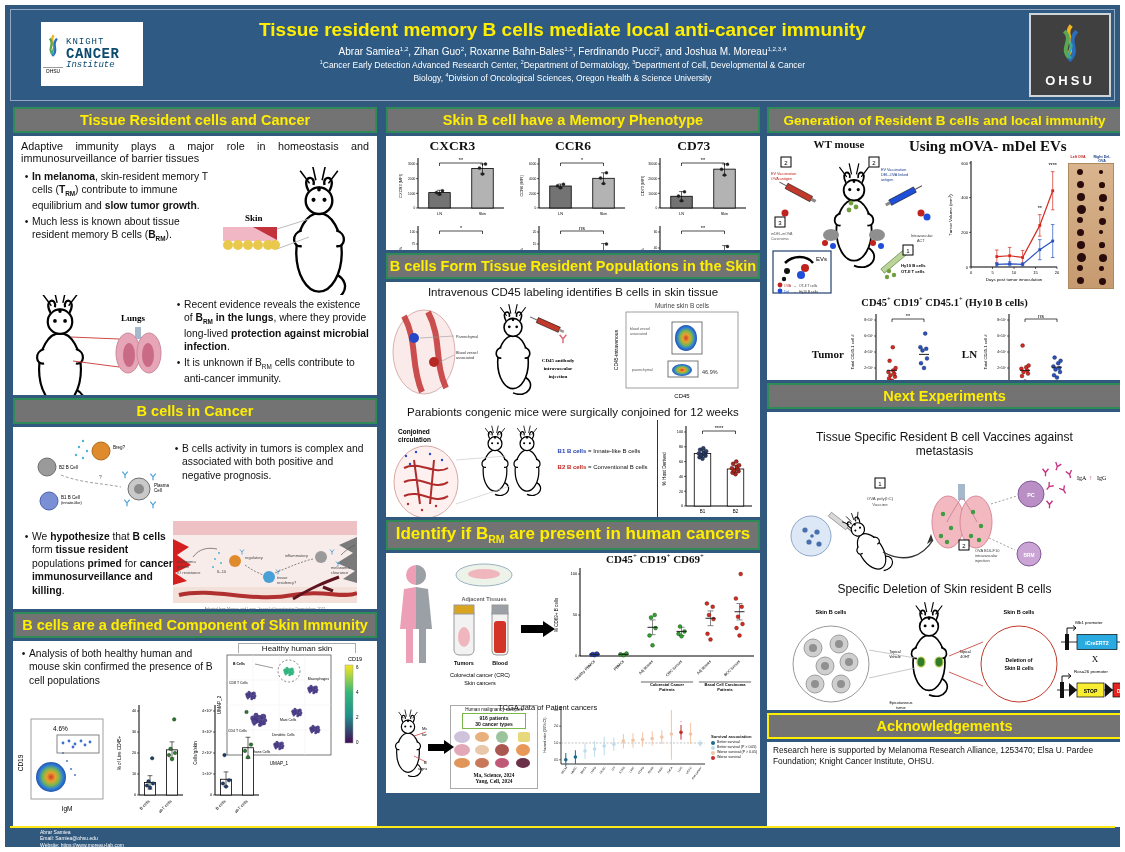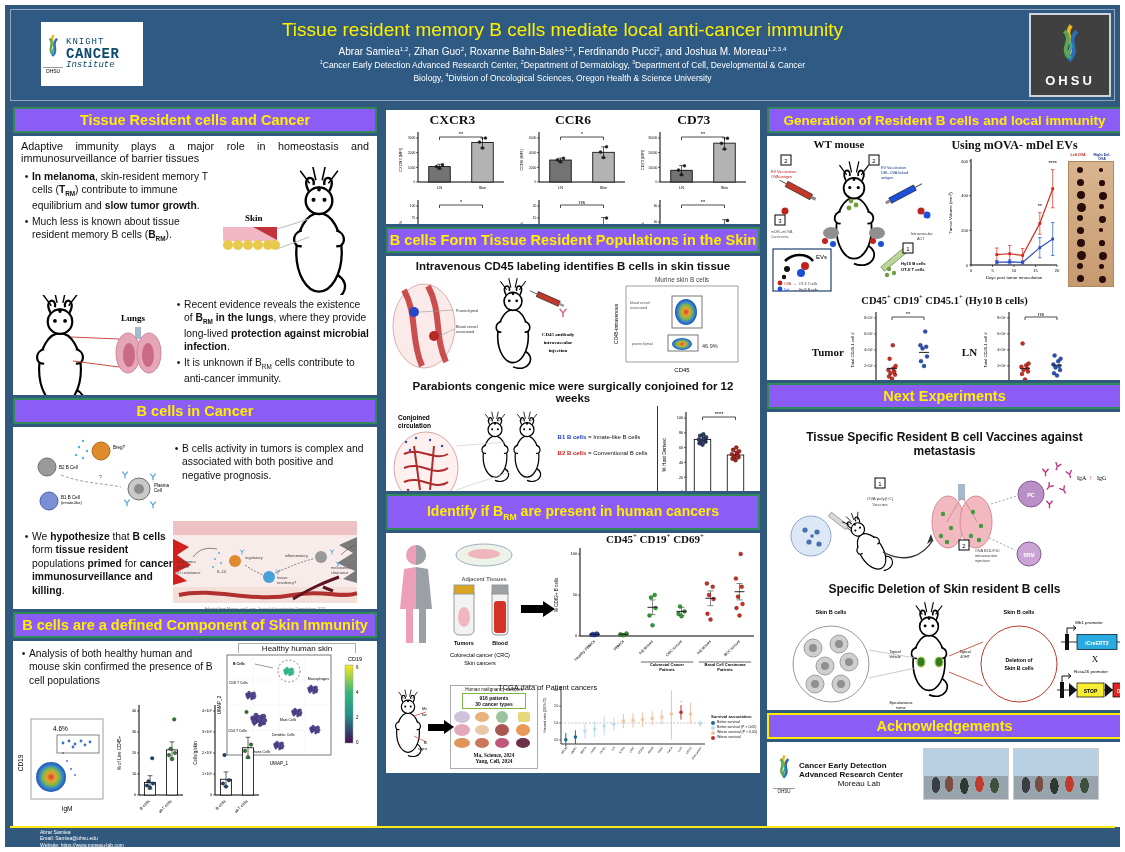--- a/index.html
+++ b/index.html
@@ -1,44 +1,44 @@
 <!DOCTYPE html>
 <html><head>
 <meta charset="utf-8">
 <style>
 *{box-sizing:border-box;margin:0;padding:0}
 body{margin:0;background:#fff;font-family:"Liberation Sans",sans-serif;width:1125px}
 #poster{position:relative;width:1125px;height:852px;background:#31597e;border:5px solid #fff;overflow:hidden}
 #band{position:absolute;left:5px;top:4px;right:5px;height:92px;background:#2e5a84;border:1px solid #93a9c3}
-#title{margin-top:9px;text-align:center;color:#ffee00;font-size:19px;font-weight:normal}
+#title{margin-top:9px;text-align:center;color:#ffee00;font-size:19px;font-weight:bold}
 #authors{text-align:center;color:#fff;font-size:10px;margin-top:4px}
 #affil{text-align:center;color:#fff;font-size:8.5px;margin-top:2px;line-height:1.35}
 sup{font-size:62%;vertical-align:super}
 sub{font-size:62%;vertical-align:sub}
 #klogo{position:absolute;left:30px;top:12px;width:102px;height:64px;background:#fff;display:flex;align-items:center;padding:2px;gap:3px}
 #klogo .kt{font-family:Liberation Mono, monospace;color:#0c4a6e;line-height:1}
 #klogo .k1{font-size:9px;letter-spacing:1px}
 #klogo .k2{font-size:14px;font-weight:bold;letter-spacing:.5px}
 #klogo .k3{font-size:9px;font-style:italic}
 #klogo .ko{font-size:5px;text-align:center;border-top:1px solid #999;margin-top:1px}
 #ologo{position:absolute;right:3px;top:3px;width:82px;height:84px;background:#404041;display:flex;flex-direction:column;align-items:center;justify-content:center;border:2px solid #cfd4d8}
 #ologo .ot{color:#fff;font-weight:bold;font-size:13px;letter-spacing:3px;margin-top:2px}
 #cols{position:absolute;left:8px;top:102px;width:1109px;height:727px}
 .col{position:absolute;top:0}
 #colL{left:0;width:364px}
 #colM{left:373px;width:374px}
 #colR{left:754px;width:355px}
-.sec{height:26px;background:#8b5cf6;border:2px solid #2e8b57;color:#ffee00;font-weight:bold;text-align:center;font-size:14.5px;display:flex;align-items:center;justify-content:center}
-.sec.h30{height:36px;font-size:14px}
+.sec{height:26px;background:#737373;border:2px solid #2e8b57;color:#ffee00;font-weight:bold;text-align:center;font-size:14.5px;display:flex;align-items:center;justify-content:center}
+.sec.h30{height:30px;font-size:17px}
 .sec.yb{border-color:#ffee00}
 .panel{background:#fff;margin:3px 0;position:relative;overflow:hidden;color:#111}
 .pad{padding:4px 8px}
 .bul{display:flex;font-size:10.3px;line-height:1.3;margin:3px 0}
 .bul .d{width:11px;flex:none;text-align:center}
-.subh{font-weight:bold;text-align:center;font-size:11.5px;margin:2px 8px}
+.subh{font-weight:normal;text-align:center;font-size:11.5px;margin:2px 8px}
 .serif{font-family:"Liberation Serif",serif}
 .ct{font-family:"Liberation Serif",serif;font-weight:bold;text-align:center;font-size:13.5px}
 .row{display:flex}
 .c-blue{color:#2440b3;font-weight:bold}
 .c-red{color:#c0231d;font-weight:bold}
 .cap{font-size:3.6px;color:#777;text-align:center}
 .legrow{display:flex;align-items:center;gap:2px;margin:1px 0}
 .legrow .ld{width:4px;height:4px;border-radius:50%;flex:none}
 .legrow .lt{font-size:3.6px;line-height:1.1}
 #forestlegT{font-size:4.2px;font-weight:bold;margin-bottom:2px}
@@ -476,20 +476,23 @@
               <circle cx="57" cy="58.199999999999996" r="1.8" fill="#2c7a2c" stroke="#000" stroke-width="0.3"></circle>
               <circle cx="54" cy="51.9" r="1.8" fill="#2c7a2c" stroke="#000" stroke-width="0.3"></circle>
               <circle cx="60" cy="45.6" r="1.8" fill="#2c7a2c" stroke="#000" stroke-width="0.3"></circle>
               <circle cx="55.5" cy="13.049999999999997" r="1.8" fill="#2c7a2c" stroke="#000" stroke-width="0.3"></circle>
               <text x="57" y="102.5" text-anchor="end" font-size="4.2" transform="rotate(-45 57 102.5)" font-family="Liberation Sans,sans-serif">abT cells</text>
             </svg></div>
   </div>
  </div>
 
  <div class="col" id="colM">
+  <div class="sec">
+          <span>Skin B cell have a Memory Phenotype</span>
+        </div>
   <div class="panel" style="height:114px;padding:2px 6px">
    <div class="row" style="justify-content:space-around">
     <div>
      <div class="ct">CXCR3</div>
      <div><svg width="112" height="64">
                   <line x1="22" y1="4" x2="22" y2="54" stroke="#000" stroke-width="1"></line>
                   <line x1="22" y1="54" x2="108" y2="54" stroke="#000" stroke-width="1"></line>
                   <line x1="20" y1="54" x2="22" y2="54" stroke="#000" stroke-width="0.6"></line>
                   <text x="19.2" y="55.4" text-anchor="end" font-size="3.2" font-family="Liberation Sans,sans-serif">0</text>
                   <line x1="20" y1="39.333333333333336" x2="22" y2="39.333333333333336" stroke="#000" stroke-width="0.6"></line>
@@ -1045,21 +1048,21 @@
   </div>
  </div>
 
  <div class="col" id="colR">
   <div class="sec" style="font-size:13.5px">
           <span>Generation of Resident B cells and local immunity</span>
         </div>
   <div class="panel" style="height:244px;padding:2px">
    <div class="row">
     <div class="serif" style="font-weight:bold;font-size:11px;width:140px;text-align:center">WT mouse</div>
-    <div class="serif" style="font-weight:bold;font-size:12px;flex:1;text-align:center">Using mOVA- mDel EVs</div>
+    <div class="serif" style="font-weight:bold;font-size:15px;flex:1;">Using mOVA- mDel EVs</div>
    </div>
    <div class="row" style="height:140px">
     <svg width="176" height="140">
      <rect x="12" y="2" width="10" height="10" fill="#fff" stroke="#000"></rect>
               <text x="17" y="10" font-size="6" text-anchor="middle">2</text>
      <text x="2" y="20" font-size="3.8" fill="#c0231d">EV Vaccination</text>
      <text x="2" y="25" font-size="3.8" fill="#c0231d">OVA antigen</text>
      <rect x="100" y="2" width="10" height="10" fill="#fff" stroke="#000"></rect>
               <text x="105" y="10" font-size="6" text-anchor="middle">2</text>
      <text x="112" y="16" font-size="3.8" fill="#1a3c8f">EV Vaccination</text>
@@ -1431,35 +1434,21 @@
      <div>Mb1<sup>CreERT2</sup>_ROSA-DTA</div>
      <div>Mouse</div>
     </div>
    </div>
   </div>
 
   <div class="sec yb">
           <span>Acknowledgements</span>
         </div>
   <div class="panel" style="height:85px;padding:3px 6px">
-   <div class="row" style="margin-top:3px;gap:4px;align-items:center">
-    <div style="text-align:center">
-     <svg width="22" height="30">
-                <use href="#flame"></use>
-              </svg>
-     <div style="font-size:4.5px;border-top:1px solid #999">OHSU</div>
-    </div>
-    <div style="width:120px">
-     <div style="font-size:8px;font-weight:bold">Cancer Early Detection</div>
-     <div style="font-size:8px;font-weight:bold">Advanced Research Center</div>
-     <div style="font-size:8px;text-align:center">Moreau Lab</div>
-    </div>
-    <div class="photo"></div>
-    <div class="photo"></div>
-   </div>
+   <div style="font-size:8.3px;line-height:1.3">Research here is supported by Melanoma Research Alliance, 1253470; Elsa U. Pardee Foundation; Knight Cancer Institute, OHSU.</div>
   </div>
  </div>
  </div>
 
  <div id="foot">
   <div>Abrar Samiea</div>
   <div>Email: Samiea@ohsu.edu</div>
   <div>Website: https://www.moreau-lab.com</div>
  </div>
 </div>

